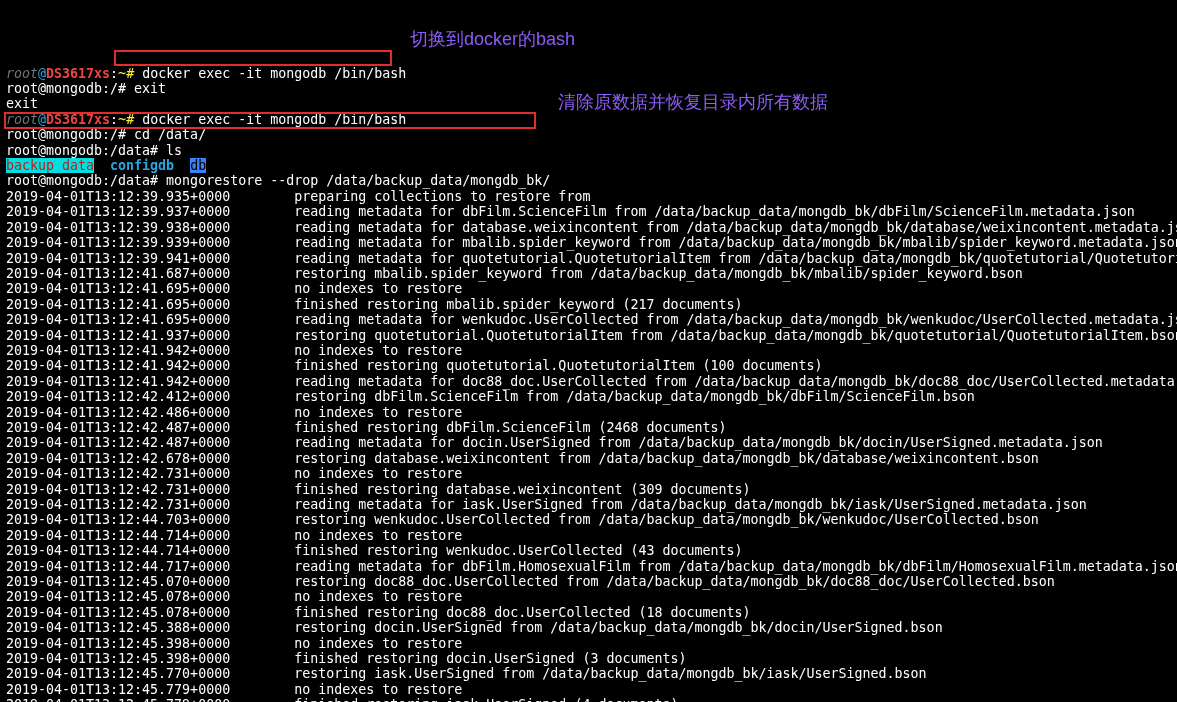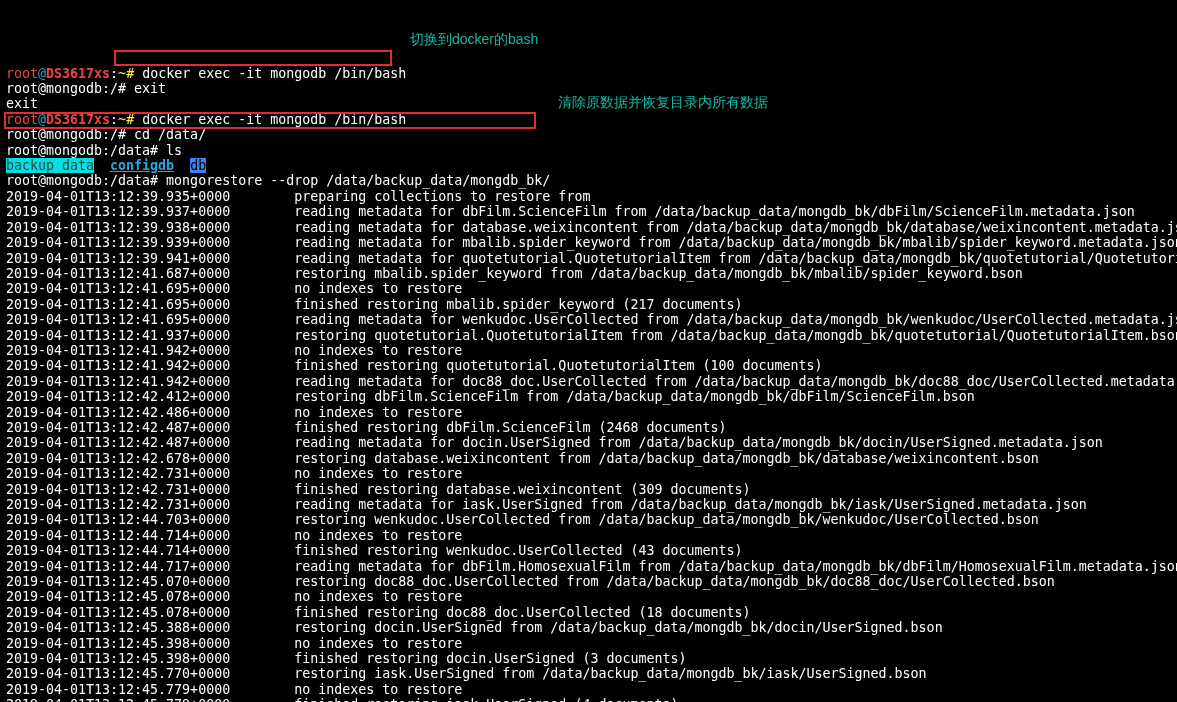--- a/index.html
+++ b/index.html
@@ -17,32 +17,32 @@
       padding: 4px 6px;
       white-space: pre;
       width: 1177px;
       overflow: hidden;
     }
 
     .term-line {
       display: block;
     }
 
-    .user { color: #ef4444; }
+    .user { color: #737373; font-style: italic; }
     .at { color: #2aa6df; }
     .host { color: #ef4444; font-weight: bold; }
     .tilde, .prompt-hash { color: #ffeb3b; }
     .colon { color: #fff; }
-    .dir-backup { color: #404040; background: #00e0e0; }
-    .dir-configdb { color: #2aa6df; font-weight: bold; text-decoration: underline; }
+    .dir-backup { color: #b91c1c; background: #00e0e0; }
+    .dir-configdb { color: #2aa6df; font-weight: bold; }
     .dir-db { color: #000; background: #3b82f6; }
     .annot {
       position: absolute;
-      color: #14b8a6;
-      font-size: 14px;
+      color: #8b5cf6;
+      font-size: 18px;
       font-family: "Microsoft YaHei", sans-serif;
       font-weight: normal;
       white-space: nowrap;
     }
     .red-box {
       position: absolute;
       border: 2px solid #e22d2d;
       background: transparent;
       pointer-events: none;
     }

